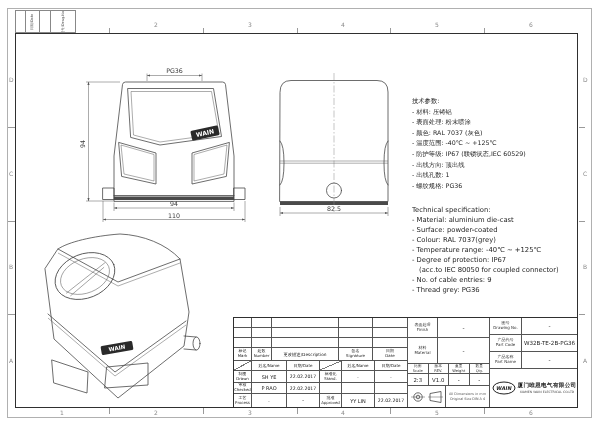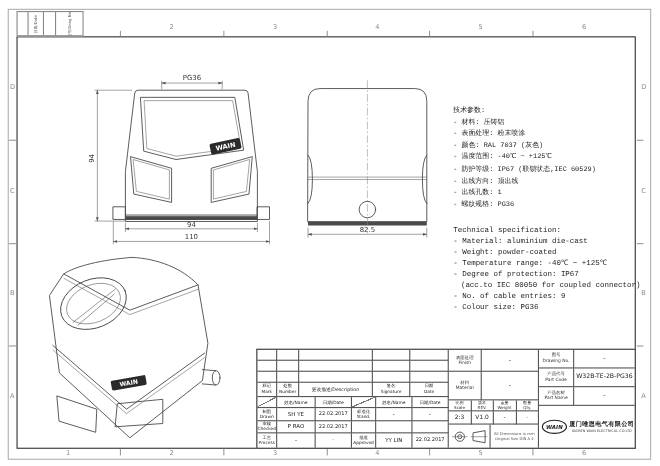--- a/index.html
+++ b/index.html
@@ -8,21 +8,21 @@
   .sheet { position:relative; width:600px; height:424px; background:#fff; color:#2b2b2b; overflow:hidden; }
   .abs { position:absolute; }
   .outer-thin { left:7px; top:8px; width:585px; height:410px; border:1px solid #b0b0b0; }
   .frame { left:15px; top:33px; width:563px; height:375px; border:1.5px solid #2f2f2f; }
   .gridlabel { position:absolute; font-size:6px; color:#8a8a8a; transform:translateX(-50%); }
   .rowlabel { position:absolute; font-size:6px; color:#8a8a8a; }
   .tick { position:absolute; background:#9a9a9a; }
   .corner { left:15px; top:10px; height:23px; display:flex; border:0.8px solid #888; background:#fff; }
   .corner .cc { border-right:0.8px solid #888; display:flex; align-items:center; justify-content:center; overflow:hidden; }
   .rot { transform:rotate(-90deg); font-size:3.5px; color:#555; white-space:nowrap; }
-  .specblock { position:absolute; color:#1e1e1e;font-family:Liberation Mono, monospace; }
+  .specblock { position:absolute; color:#1e1e1e; }
   .cnblock { left:412px; top:96px; width:170px; font-size:6.3px; line-height:10.6px; }
   .enblock { left:412px; top:205px; width:176px; font-size:6.8px; line-height:10px; }
   .specline { white-space:pre; }
   .indent { padding-left:7px; }
   
   .tb { position:absolute; left:233px; top:317px; width:345px; height:91px; border:1.2px solid #2f2f2f; display:flex; font-size:4.5px; color:#222; background:#fff; }
   .tb .row { display:flex; }
   .c { border-right:0.8px solid #555; border-bottom:0.8px solid #555; display:flex; align-items:center; justify-content:center; text-align:center; overflow:hidden; }
   .nb { border-bottom:none !important; }
   .nr { border-right:none !important; }
@@ -181,26 +181,27 @@
     <div class="specline">- 温度范围: -40℃ ~ +125℃</div>
     <div class="specline">- 防护等级: IP67 (联锁状态,IEC 60529)</div>
     <div class="specline">- 出线方向: 顶出线</div>
     <div class="specline">- 出线孔数: 1</div>
     <div class="specline">- 螺纹规格: PG36</div>
   </div>
 
   <div class="specblock enblock">
     <div class="specline">Technical specification:</div>
     <div class="specline">- Material: aluminium die-cast</div>
-    <div class="specline">- Weight: powder-coated</div>
+    <div class="specline">- Surface: powder-coated</div>
+    <div class="specline">- Colour: RAL 7037(grey)</div>
     <div class="specline">- Temperature range: -40℃ ~ +125℃</div>
     <div class="specline">- Degree of protection: IP67</div>
     <div class="specline indent">(acc.to IEC 80050 for coupled connector)</div>
     <div class="specline">- No. of cable entries: 9</div>
-    <div class="specline">- Colour size: PG36</div>
+    <div class="specline">- Thread grey: PG36</div>
   </div>
 
   <div class="tb">
     <div class="tb-left">
       <div class="row" style="height:10px">
         <div class="c" style="width:18px"></div>
         <div class="c" style="width:20px"></div>
         <div class="c" style="width:67px"></div>
         <div class="c" style="width:34px"></div>
         <div class="c" style="flex:1"></div>

